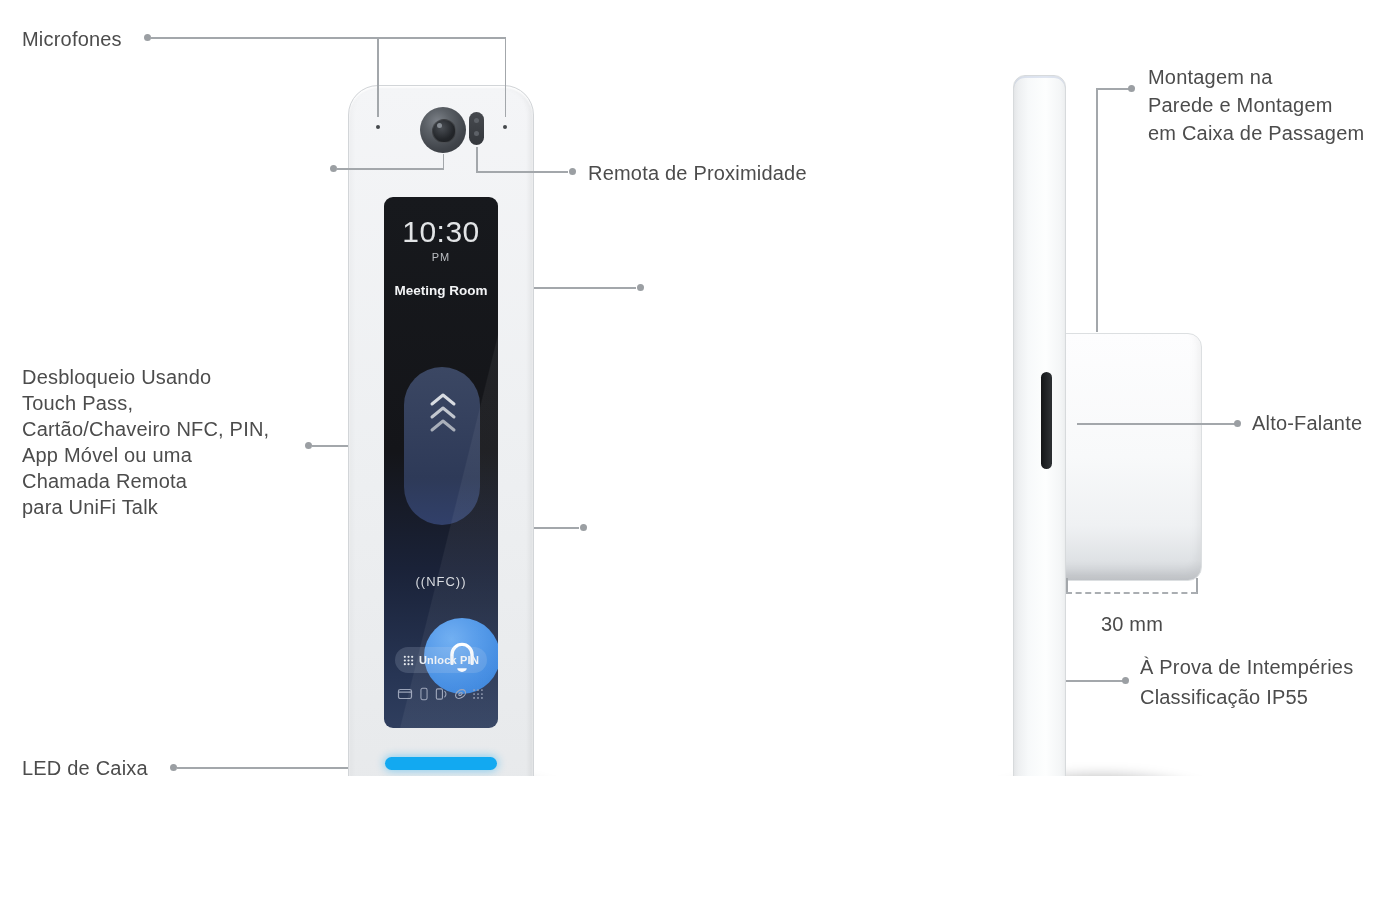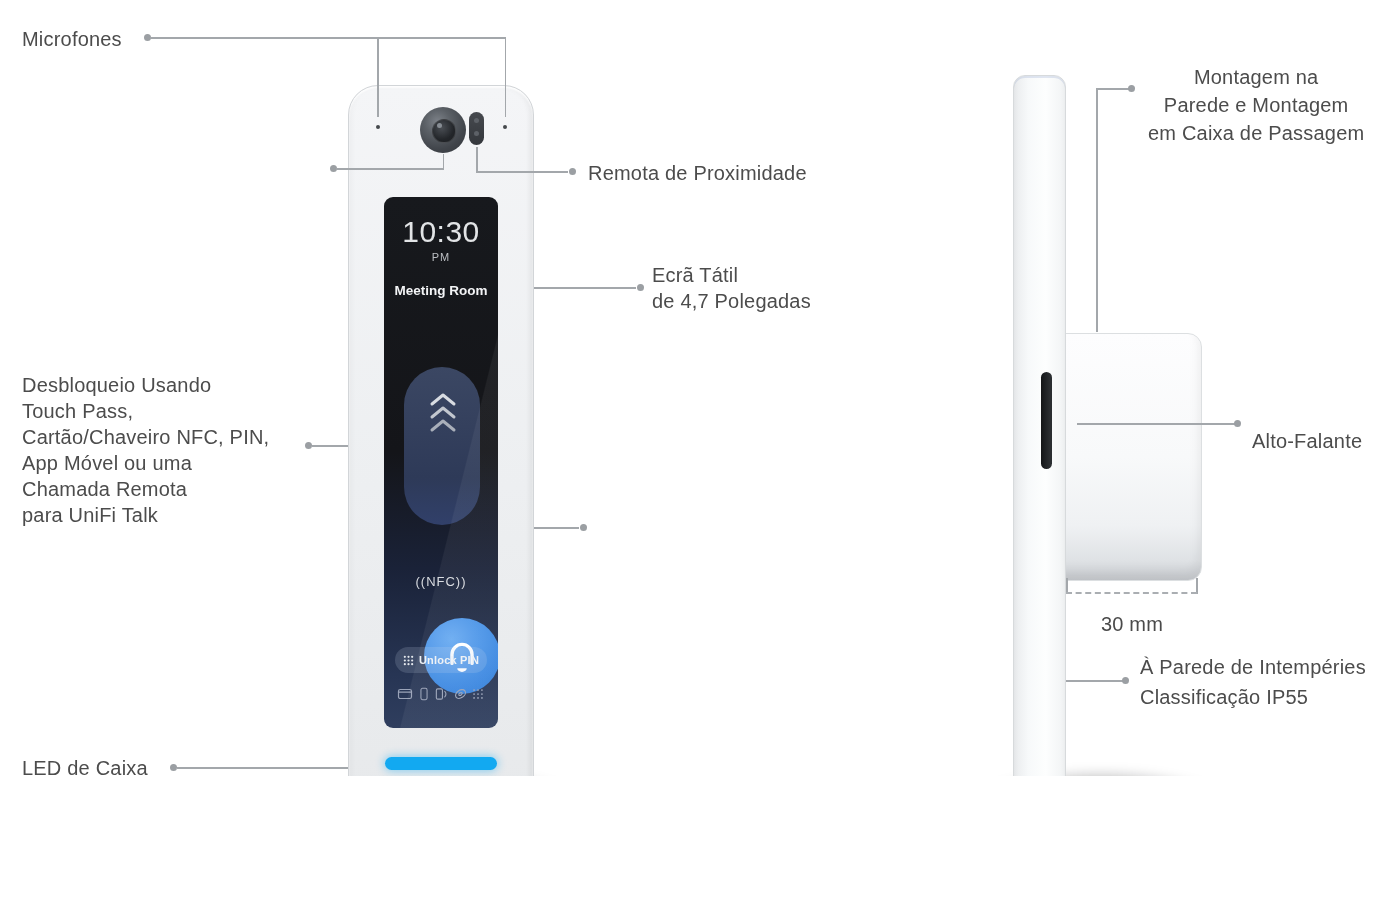--- a/index.html
+++ b/index.html
@@ -5,21 +5,21 @@
   html,body{margin:0;padding:0;background:#fff;}
   .canvas{
     position:relative;width:1400px;height:776px;background:#ffffff;overflow:hidden;
     font-family:"Liberation Sans",sans-serif;color:#4c4c4c;
   }
   
   .label{
     position:absolute;font-size:20px;line-height:26px;color:#4c4c4c;
     white-space:pre-line;letter-spacing:.2px;
   }
-  .lh28{line-height:28px;text-align:center;}
+  .lh28{line-height:28px;}
   .lh30{line-height:30px;}
   .dim{font-size:20px;color:#4a4a4a;}
   
   .cl{position:absolute;background:#a3a7ab;}
   .cl.h{height:1.5px;}
   .cl.v{width:1.5px;}
   .dash{position:absolute;height:0;border-top:2px dashed #aaaeb2;}
   .dot{position:absolute;width:7px;height:7px;border-radius:50%;background:#9b9fa3;}
   
   .shadow{
@@ -219,24 +219,22 @@
   <div class="cl h" style="left:336px;top:168px;width:108px;z-index:6;"></div>
   <div class="cl v" style="left:442.5px;top:154px;height:15px;z-index:6;"></div>
 
   <div class="cl v" style="left:476px;top:147px;height:25px;z-index:6;"></div>
   <div class="cl h" style="left:476px;top:171px;width:92px;z-index:6;"></div>
   <div class="dot" style="left:569px;top:168px;"></div>
   <div class="label" style="left:588px;top:160px;">Remota de Proximidade</div>
 
   <div class="cl h" style="left:499px;top:287px;width:137px;"></div>
   <div class="dot" style="left:637px;top:284px;"></div>
-  <div class="label" style="left:652px;top:262px;">Ecrã Tátil
-de 4,7 Polegadas</div>
-
-  <div class="label" style="left:22px;top:372px;">Desbloqueio Usando
+
+  <div class="label" style="left:22px;top:364px;">Desbloqueio Usando
 Touch Pass,
 Cartão/Chaveiro NFC, PIN,
 App Móvel ou uma
 Chamada Remota
 para UniFi Talk</div>
   <div class="dot" style="left:305px;top:442px;"></div>
   <div class="cl h" style="left:312px;top:445px;width:36px;"></div>
 
   <div class="cl h" style="left:532px;top:527px;width:47px;"></div>
   <div class="dot" style="left:580px;top:524px;"></div>
@@ -252,30 +250,30 @@
 
   <div class="cl v" style="left:1096px;top:88px;height:244px;"></div>
   <div class="cl h" style="left:1096px;top:88px;width:33px;"></div>
   <div class="dot" style="left:1128px;top:84.5px;"></div>
   <div class="label lh28" style="left:1148px;top:63px;">Montagem na
 Parede e Montagem
 em Caixa de Passagem</div>
 
   <div class="cl h" style="left:1077px;top:423px;width:158px;z-index:6;"></div>
   <div class="dot" style="left:1234px;top:420px;z-index:6;"></div>
-  <div class="label" style="left:1252px;top:428px;">Alto-Falante</div>
+  <div class="label" style="left:1252px;top:410px;">Alto-Falante</div>
 
   <div class="cl v" style="left:1066px;top:578px;height:16px;z-index:6;"></div>
   <div class="cl v" style="left:1196px;top:578px;height:16px;z-index:6;"></div>
   <div class="dash" style="left:1066px;top:592px;width:131px;z-index:6;"></div>
   <div class="label dim" style="left:1085px;top:611px;width:94px;text-align:center;">30 mm</div>
 
   <div class="cl h" style="left:1064px;top:680px;width:59px;"></div>
   <div class="dot" style="left:1122px;top:677px;"></div>
-  <div class="label lh30" style="left:1140px;top:652px;">À Parede de Intempéries
+  <div class="label lh30" style="left:1140px;top:652px;">À Prova de Intempéries
 Classificação IP55</div>
 
   <div class="dash" style="left:1013px;top:869px;width:37px;z-index:6;"></div>
   <div class="label dim" style="left:1053px;top:857px;z-index:6;">40.55 mm</div>
   <div class="dash" style="left:1164px;top:869px;width:28px;z-index:6;"></div>
   <div class="cl v" style="left:1196px;top:815px;height:57px;z-index:6;"></div>
 
 </div>
 
 </body></html>

